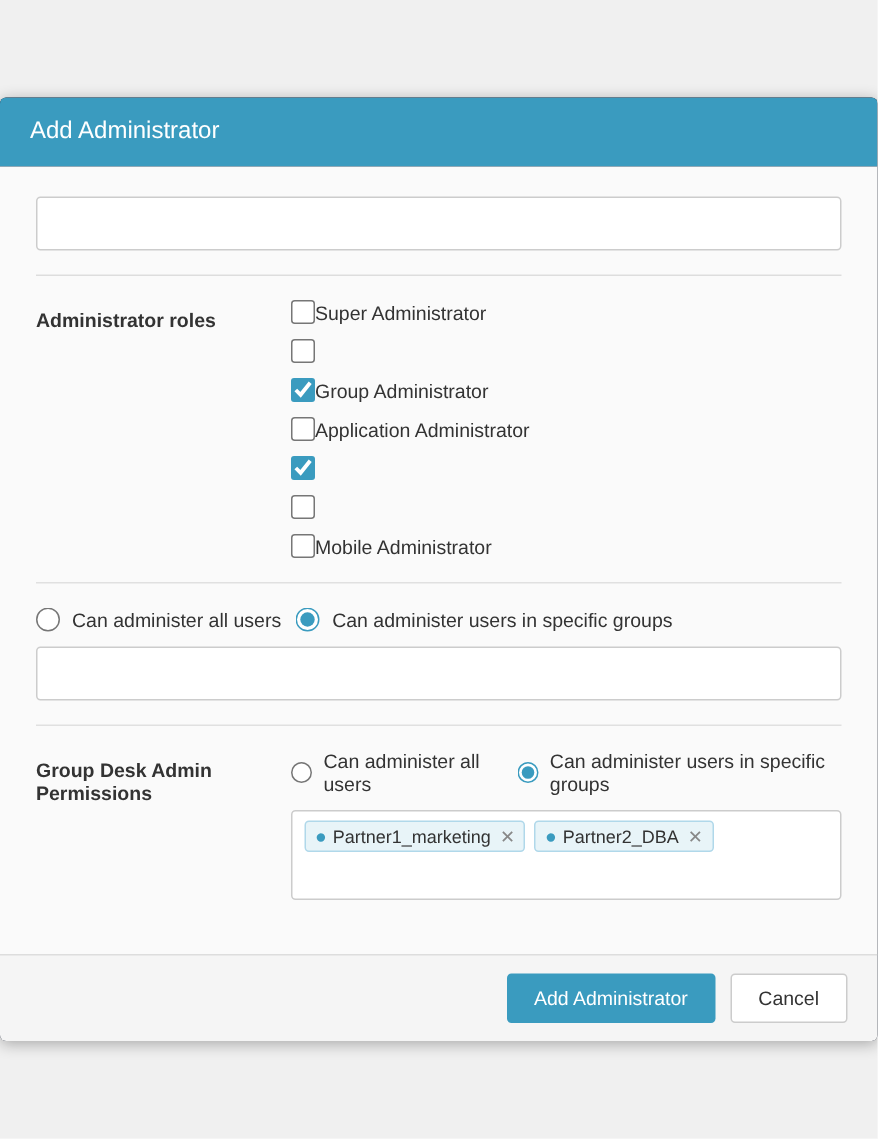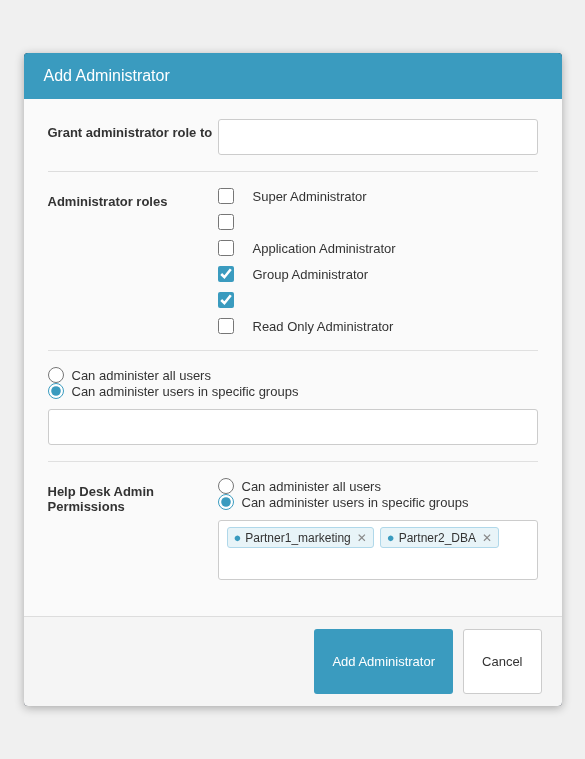--- a/index.html
+++ b/index.html
@@ -6,21 +6,21 @@
     body {
       font-family: Arial, sans-serif;
       font-size: 13px;
       background: #f0f0f0;
       display: flex;
       justify-content: center;
       align-items: center;
       min-height: 100vh;
     }
     .modal {
-      width: 538px;
+      width: 585px;
       background: #0f172a;
       border-radius: 4px;
       overflow: hidden;
       box-shadow: 0 2px 10px rgba(0,0,0,0.3);
     }
     .modal-header {
       background: #3a9bbf;
       color: #fff;
       padding: 14px 20px;
       font-size: 16px;
@@ -61,35 +61,35 @@
       margin: 4px 0 16px 0;
     }
     .checkbox-group {
       display: flex;
       flex-direction: column;
       gap: 10px;
     }
     .checkbox-item {
       display: flex;
       align-items: center;
-      gap: 19px;
+      gap: 0;
       font-size: 13px;
       color: #333;
       cursor: pointer;
     }
     .checkbox-item input[type="checkbox"] {
       width: 16px;
       height: 16px;
       accent-color: #3a9bbf;
       cursor: pointer;
     }
     .radio-group {
       display: flex;
-      flex-direction: column;
-      justify-content: center;
+      flex-direction: row;
+      gap: 10px;
     }
     .radio-item {
       display: flex;
       align-items: center;
       gap: 8px;
       font-size: 13px;
       color: #333;
       cursor: pointer;
     }
     .radio-item input[type="radio"] {
@@ -164,21 +164,21 @@
       border: none;
       padding: 8px 18px;
       border-radius: 3px;
       font-size: 13px;
       cursor: pointer;
     }
     .btn-cancel {
       background: #fff;
       color: #333;
       border: 1px solid #ccc;
-      padding: 24px 18px;
+      padding: 8px 18px;
       border-radius: 3px;
       font-size: 13px;
       cursor: pointer;
     }
     .section-separator {
       border: none;
       border-top: 1px solid #e0e0e0;
       margin: 8px 0 16px 0;
     }
   </style>
@@ -186,21 +186,20 @@
 <body>
 
 <div class="modal">
   <div class="modal-header">
     <span>Add Administrator</span>
   </div>
 
   <div class="modal-body">
 
     <div class="form-row">
-      <div class="form-label">Grant administrator role to</div>
       <div class="form-control-wrap">
         <input type="text" class="text-input" style="">
       </div>
     </div>
 
     <hr class="divider">
 
     <div class="form-row">
       <div class="form-label">Administrator roles</div>
       <div class="form-control-wrap">
@@ -209,38 +208,41 @@
           <label class="checkbox-item">
             <input type="checkbox" style="">
             <span>Super Administrator</span>
           </label>
 
           <label class="checkbox-item">
             <input type="checkbox" style="">
           </label>
 
           <label class="checkbox-item">
-            <input type="checkbox" style="">
-            <span>Application Administrator</span>
-          </label>
-
-          <label class="checkbox-item">
             <input type="checkbox" checked="" style="">
             <span>Group Administrator</span>
           </label>
 
           <label class="checkbox-item">
+            <input type="checkbox" style="">
+            <span>Application Administrator</span>
+          </label>
+
+          <label class="checkbox-item">
             <input type="checkbox" checked="" style="">
           </label>
 
           <label class="checkbox-item">
             <input type="checkbox" style="">
-            <span>Read Only Administrator</span>
-          </label>
-
+          </label>
+
+          <label class="checkbox-item">
+            <input type="checkbox" style="">
+            <span>Mobile Administrator</span>
+          </label>
 
         </div>
       </div>
     </div>
 
     <hr class="section-separator">
 
     <div class="form-row">
       <div class="form-control-wrap">
         <div class="radio-group">
@@ -256,21 +258,21 @@
           </label>
 
         </div>
         <input type="text" class="group-search-input" style="">
       </div>
     </div>
 
     <hr class="section-separator">
 
     <div class="form-row">
-      <div class="form-label">Help Desk Admin Permissions</div>
+      <div class="form-label">Group Desk Admin Permissions</div>
       <div class="form-control-wrap">
         <div class="radio-group">
 
           <label class="radio-item">
             <input type="radio" name="helpdesk-admin" style="">
             <span>Can administer all users</span>
           </label>
 
           <label class="radio-item">
             <input type="radio" name="helpdesk-admin" checked="" style="">

